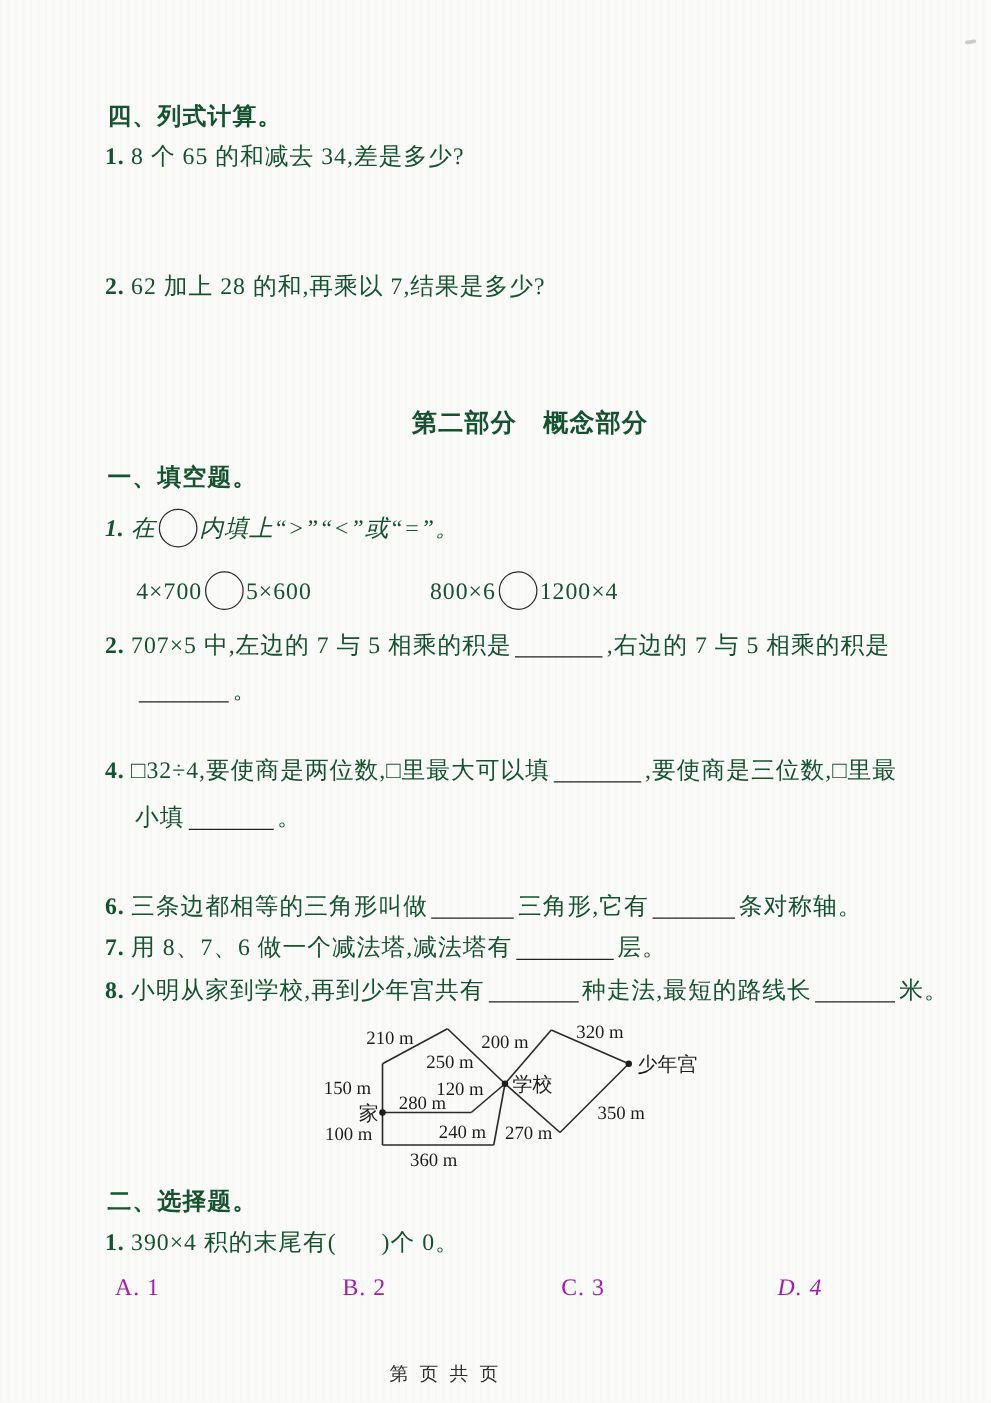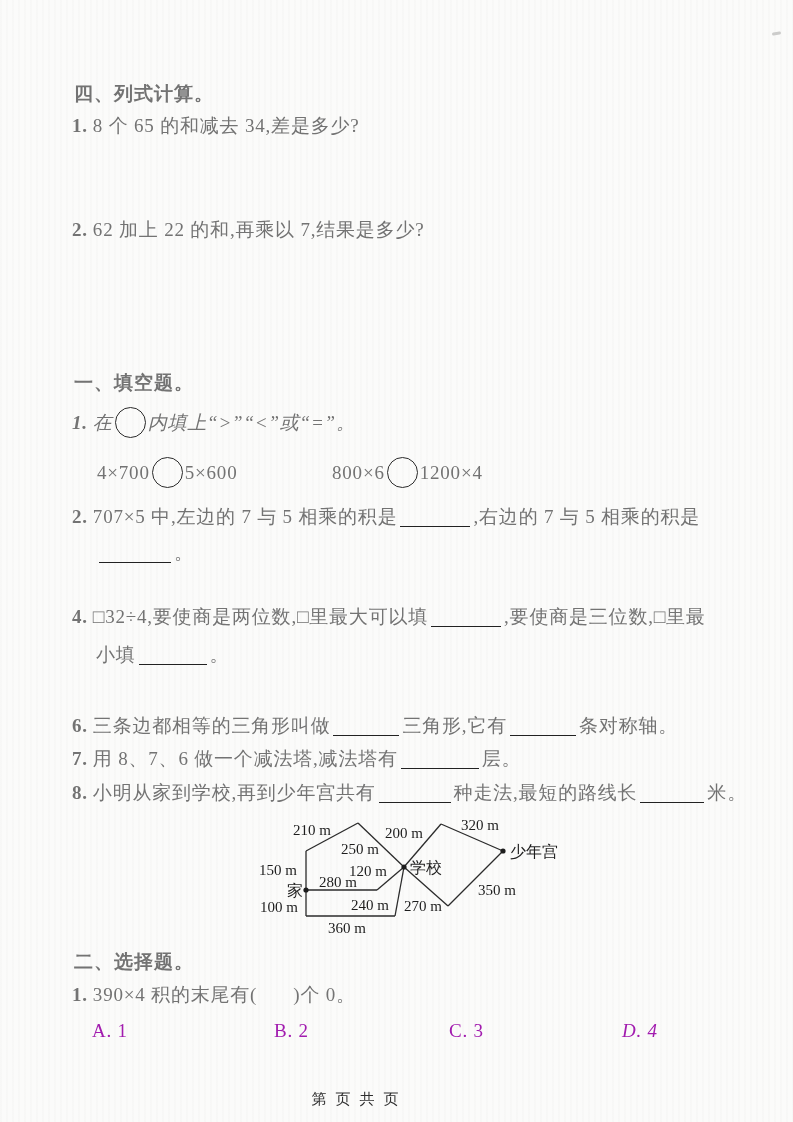--- a/index.html
+++ b/index.html
@@ -2,21 +2,21 @@
 <html><head>
 <meta charset="utf-8">
 <style>
   html,body{margin:0;padding:0;}
   body{font-family:"Liberation Serif", serif; background:#eee;}
   .page{position:relative;width:793px;height:1122px;background:#fbfbfa;overflow:hidden;
         box-sizing:border-box;}
   .page::before{content:"";position:absolute;inset:0;pointer-events:none;
         background:repeating-linear-gradient(90deg, rgba(110,110,100,0.022) 0 2px, rgba(0,0,0,0) 2px 6px);}
   .line{position:absolute;white-space:nowrap;font-size:19px;line-height:1.12;
-        color:#737373;letter-spacing:0.8px;}
+        color:#14532d;letter-spacing:0.8px;margin-left:12px;}
   .heading{font-family:"Liberation Sans", sans-serif;font-weight:700;letter-spacing:1px;}
   .center-title{left:72px;width:680px;text-align:center;font-size:20px;}
   .qno{font-weight:700;margin-right:5px;}
   .blank{display:inline-block;width:68px;height:0.85em;border-bottom:1.6px solid #222;
          vertical-align:-4px;margin:0 3px;}
   .circle{display:inline-block;width:31px;height:31px;box-sizing:border-box;
           border:1.7px solid #2b2b2b;border-radius:50%;vertical-align:-9px;margin:0 2px;}
   .gap{display:inline-block;width:36px;}
   .opt{position:absolute;font-size:19px;color:#a21caf;letter-spacing:0.8px;}
   .footer{position:absolute;left:0;top:1090px;width:719px;text-align:center;
@@ -37,23 +37,24 @@
 
   <div class="artifact"></div>
 
   <div class="line heading" style="left:74px;top:83px;">四、列式计算。</div>
 
   <div class="line" style="left:72px;top:115px;">
     <span class="qno">1.</span><span>8 个 65 的和减去 34,差是多少?</span>
   </div>
 
   <div class="line" style="left:72px;top:219px;">
-    <span class="qno">2.</span><span>62 加上 22 的和,再乘以 7,结果是多少?</span>
+    <span class="qno">2.</span><span>62 加上 28 的和,再乘以 7,结果是多少?</span>
   </div>
 
+  <div class="line heading center-title" style="top:328px;">第二部分　概念部分</div>
 
   <div class="line heading" style="left:74px;top:372px;">一、填空题。</div>
 
   <div class="line" style="left:72px;top:407px;font-style:italic;">
     <span class="qno">1.</span><span>在</span><span class="circle"></span><span>内填上“&gt;”“&lt;”或“=”。</span>
   </div>
 
   <div class="line" style="left:97px;top:457px;">
     <span>4×700</span><span class="circle"></span><span>5×600</span>
   </div>

